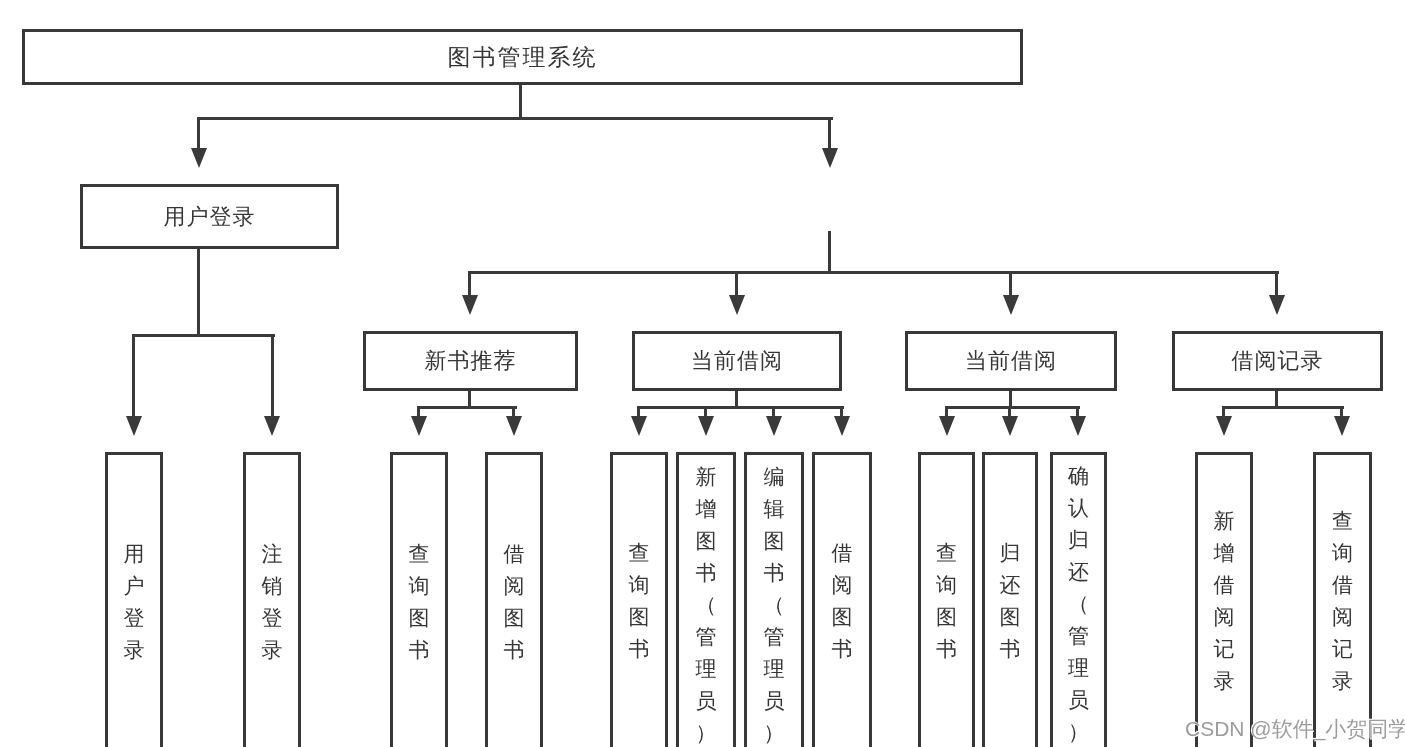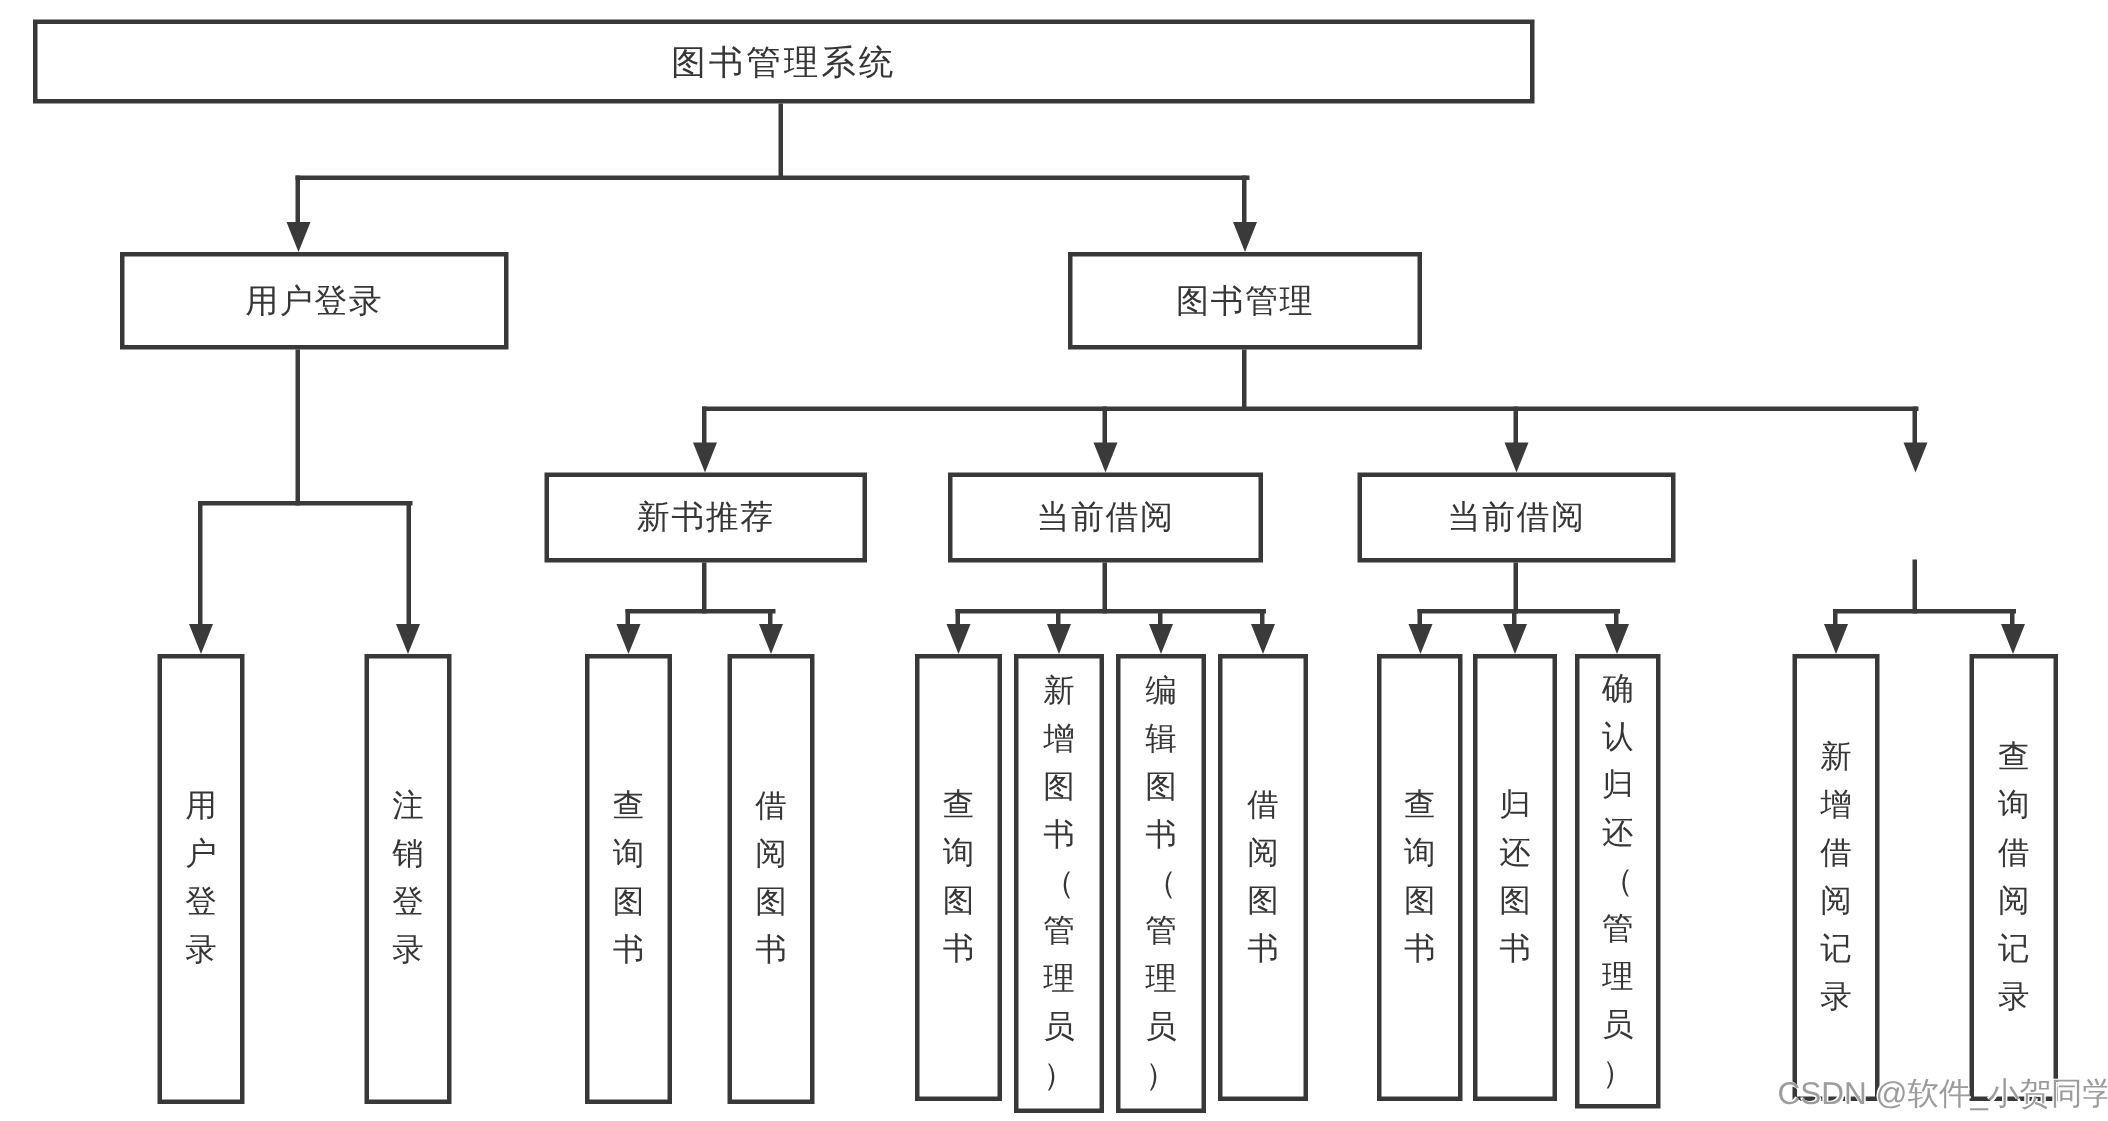--- a/index.html
+++ b/index.html
@@ -15,20 +15,21 @@
   .node {
     position: absolute;
     box-sizing: border-box;
     border: 3px solid #383838;
     background: #ffffff;
     display: flex;
     align-items: center;
     justify-content: center;
     color: #363636;
     z-index: 2;
+    margin-top: 16px;
   }
   .hnode { font-size: 22px; letter-spacing: 1px; }
   .rootnode { font-size: 23px; letter-spacing: 2px; }
   .vtext {
     font-size: 21px;
     line-height: 32px;
     text-align: center;
   }
   .vline { position: absolute; width: 3px; background: #3a3a3a; z-index: 1; }
   .hline { position: absolute; height: 3px; background: #3a3a3a; z-index: 1; }
@@ -116,36 +117,36 @@
   <div class="arrowhead" style="left:1334px; top:416px;"></div>
 
   <div class="node rootnode" style="left:22px; top:13px; width:1001px; height:56px;">
     <span>图书管理系统</span>
   </div>
 
   <div class="node hnode" style="left:80px; top:168px; width:259px; height:65px;">
     <span>用户登录</span>
   </div>
 
-  <div class="node hnode" style="left:712px; top:168px; width:236px; height:65px;">
-    <span>图书管理</span>
-  </div>
 
   <div class="node hnode" style="left:363px; top:315px; width:215px; height:60px;">
     <span>新书推荐</span>
   </div>
 
   <div class="node hnode" style="left:632px; top:315px; width:210px; height:60px;">
     <span>当前借阅</span>
   </div>
 
   <div class="node hnode" style="left:905px; top:315px; width:212px; height:60px;">
     <span>当前借阅</span>
   </div>
 
+  <div class="node hnode" style="left:1172px; top:315px; width:211px; height:60px;">
+    <span>借阅记录</span>
+  </div>
 
   <div class="node" style="left:105px; top:436px; width:58px; height:300px;">
     <div class="vtext">
         <div>用</div>
         <div>户</div>
         <div>登</div>
         <div>录</div>
       </div>
   </div>
   <div class="node" style="left:243px; top:436px; width:58px; height:300px;">

